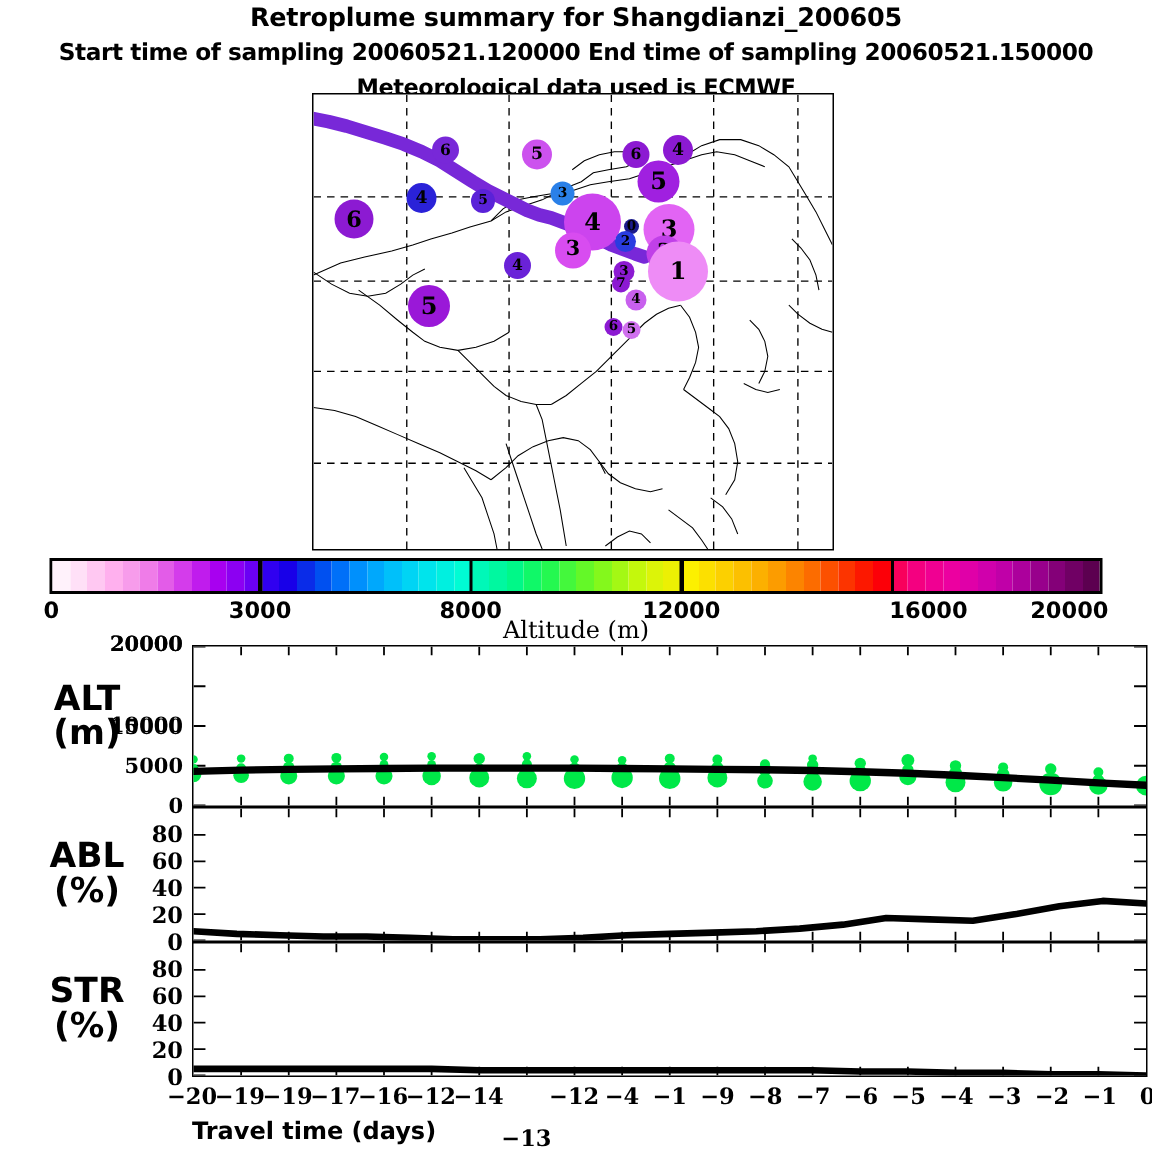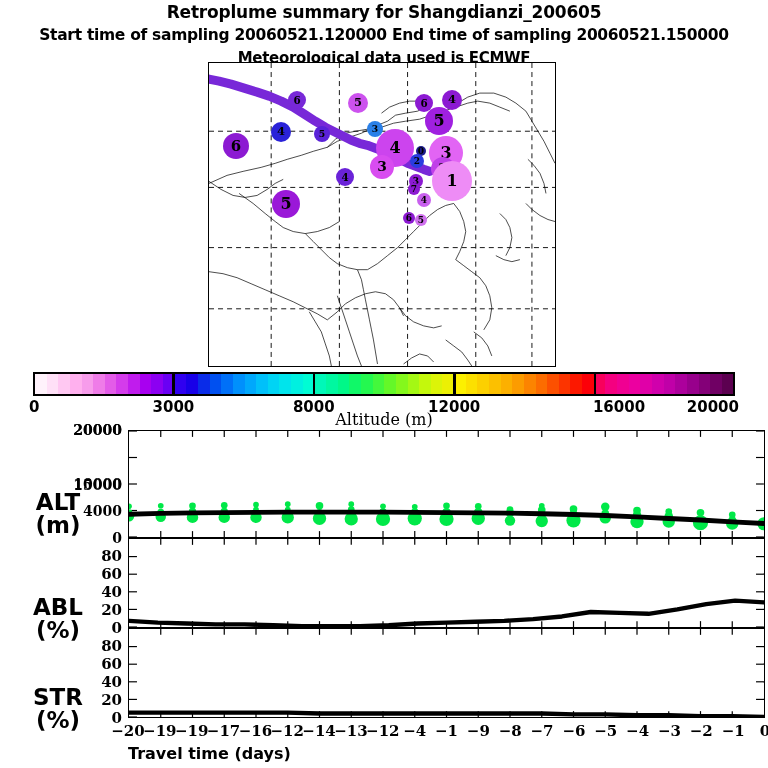--- a/index.html
+++ b/index.html
@@ -34,21 +34,21 @@
   
   .tsp{position:absolute;left:128px;width:637px;border:1.5px solid #000;
        box-sizing:border-box;background:#fff;}
   #alt-panel{top:430px;height:108px;}
   #abl-panel{top:538px;height:90px;}
   #str-panel{top:628px;height:90px;}
   .tsvg{position:absolute;left:0;top:0;width:100%;height:100%;}
 
   .rowlab{position:absolute;left:8px;font-family:"DejaVu Sans",sans-serif;
           font-weight:bold;font-size:23px;text-align:center;width:100px;
-          line-height:1.02;margin-top:36px;}
+          line-height:1.02;}
   #alt-lab{top:455px;}
   #abl-lab{top:560px;}
   #str-lab{top:650px;}
 
   .ytick{position:absolute;font-family:"DejaVu Serif",serif;font-weight:bold;
          font-size:14px;text-align:right;width:96px;left:26px;
          transform:translateY(-50%);}
   .ytick.sm{font-size:15px;width:96px;}
 
   .xtick{position:absolute;top:722px;font-family:"DejaVu Serif",serif;
@@ -442,21 +442,21 @@
 <div class="cb-tick" style="left: 173.4px;">3000</div>
 <div class="cb-sep" style="left: 172.4px;"></div>
 <div class="cb-tick" style="left: 313.8px;">8000</div>
 <div class="cb-sep" style="left: 312.8px;"></div>
 <div class="cb-tick" style="left: 454.2px;">12000</div>
 <div class="cb-sep" style="left: 453.2px;"></div>
 <div class="cb-tick" style="left: 619px;">16000</div>
 <div class="cb-sep" style="left: 593.6px;"></div>
 <div class="cb-tick" style="left: 739px; transform: translateX(-100%);">20000</div>
 <div class="ytick" style="top: 538px;">0</div>
-<div class="ytick" style="top: 511px;">4000</div>
+<div class="ytick" style="top: 511px;">5000</div>
 <div class="ytick" style="top: 484px;">10000</div>
 <div class="ytick" style="top: 457px; margin-top: 28px;">15000</div>
 <div class="ytick" style="top: 430px;">20000</div>
 <div class="ytick sm" style="top: 628px;">0</div>
 <div class="ytick sm" style="top: 610px;">20</div>
 <div class="ytick sm" style="top: 592px;">40</div>
 <div class="ytick sm" style="top: 574px;">60</div>
 <div class="ytick sm" style="top: 556px;">80</div>
 <div class="ytick sm" style="top: 718px;">0</div>
 <div class="ytick sm" style="top: 700px;">20</div>
@@ -464,21 +464,21 @@
 <div class="ytick sm" style="top: 664px;">60</div>
 <div class="ytick sm" style="top: 646px;">80</div>
 <div class="ytick" style="top: 430px;">20000</div>
 <div class="xtick" style="left: 128px;">−20</div>
 <div class="xtick" style="left: 159.85px;">−19</div>
 <div class="xtick" style="left: 191.7px;">−19</div>
 <div class="xtick" style="left: 223.55px;">−17</div>
 <div class="xtick" style="left: 255.4px;">−16</div>
 <div class="xtick" style="left: 287.25px;">−12</div>
 <div class="xtick" style="left: 319.1px;">−14</div>
-<div class="xtick" style="left: 350.95px;">−13</div>
+<div class="xtick" style="left: 350.95px; margin-top: 28px;">−13</div>
 <div class="xtick" style="left: 382.8px;">−12</div>
 <div class="xtick" style="left: 414.65px;">−4</div>
 <div class="xtick" style="left: 446.5px;">−1</div>
 <div class="xtick" style="left: 478.35px;">−9</div>
 <div class="xtick" style="left: 510.2px;">−8</div>
 <div class="xtick" style="left: 542.05px;">−7</div>
 <div class="xtick" style="left: 573.9px;">−6</div>
 <div class="xtick" style="left: 605.75px;">−5</div>
 <div class="xtick" style="left: 637.6px;">−4</div>
 <div class="xtick" style="left: 669.45px;">−3</div>

